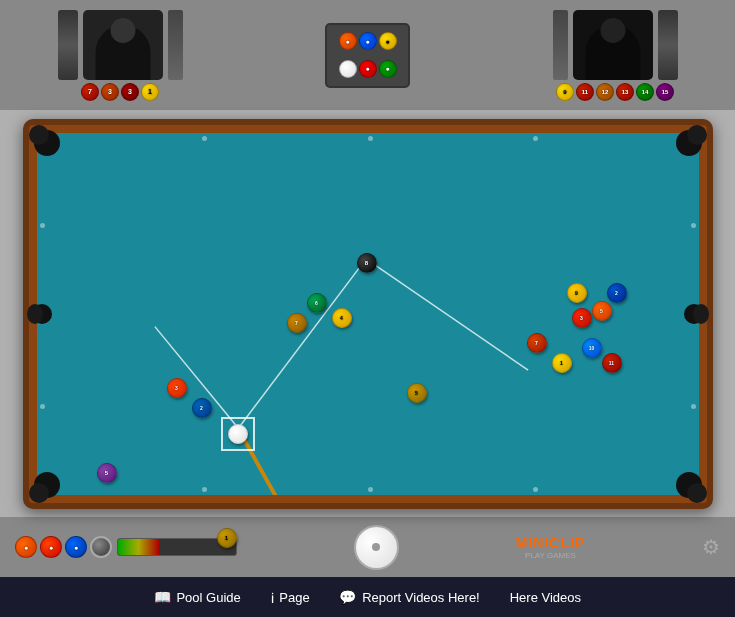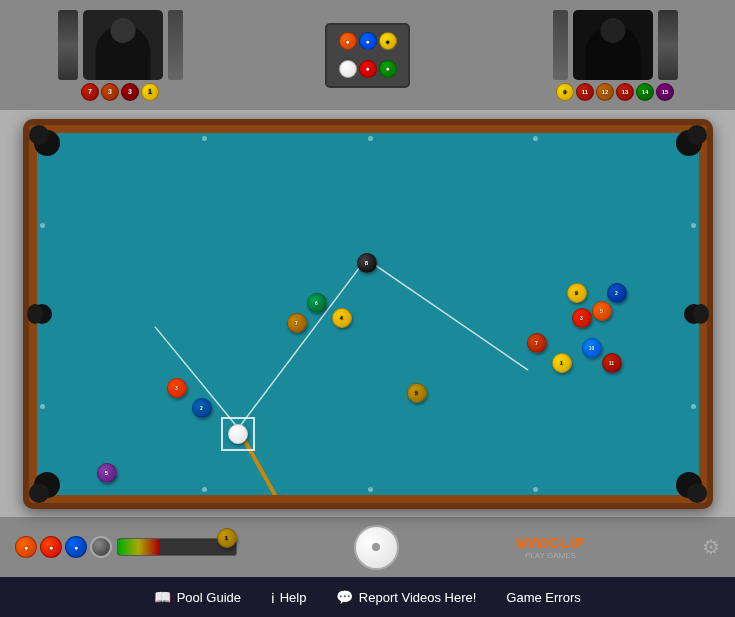--- a/index.html
+++ b/index.html
@@ -463,24 +463,24 @@
     <div class="settings-icon">⚙</div>
   </div>
 
   <div class="footer-nav">
     <a class="footer-link">
       <span class="footer-icon">📖</span>
       <span>Pool Guide</span>
     </a>
     <a class="footer-link">
       <span class="footer-icon">ℹ</span>
-      <span>Help</span>
+      <span>Page</span>
     </a>
     <a class="footer-link">
       <span class="footer-icon">💬</span>
       <span>Report Videos Here!</span>
     </a>
     <a class="footer-link">
-      <span>Game Errors</span>
+      <span>Here Videos</span>
     </a>
   </div>
 
 </div>
 
 </body></html>

